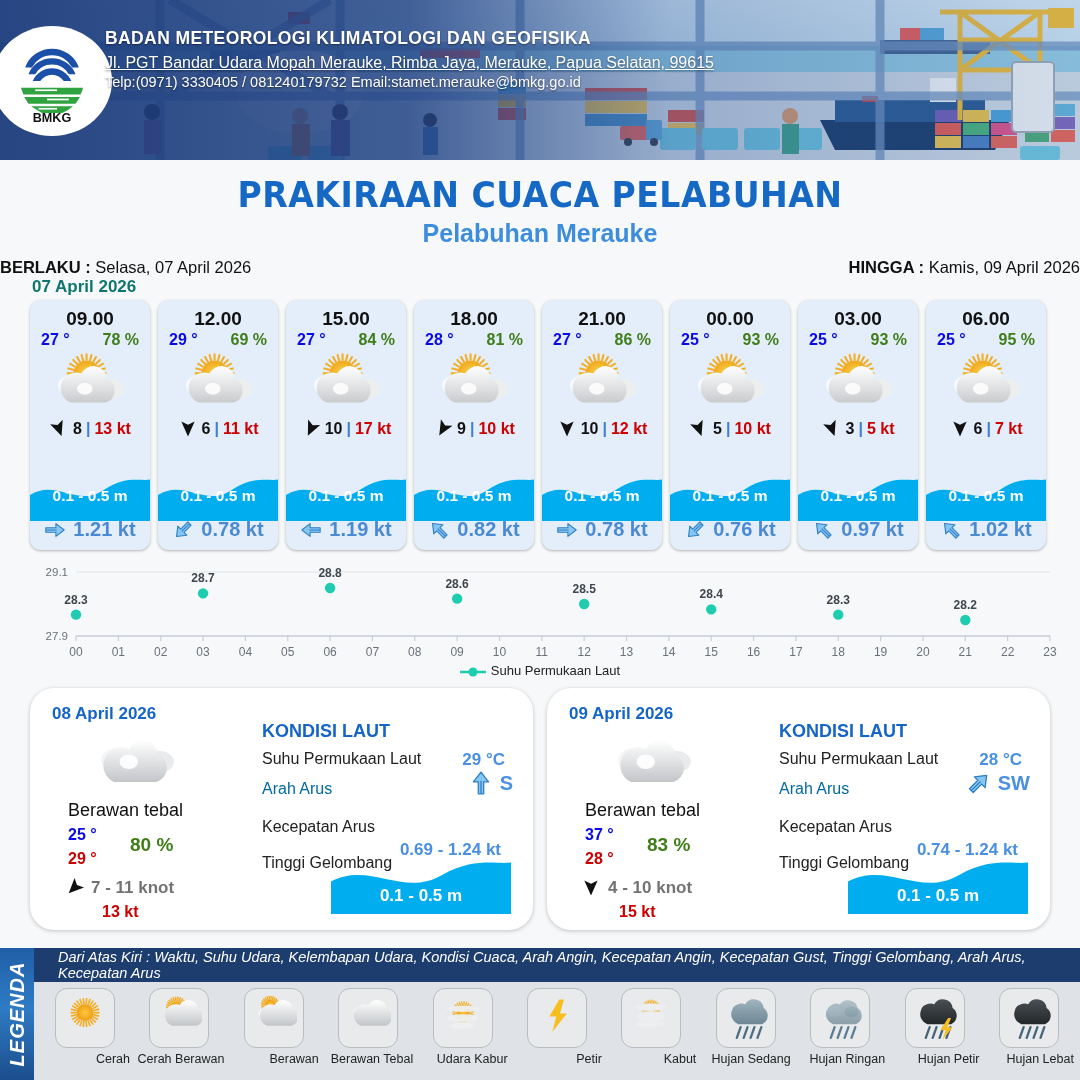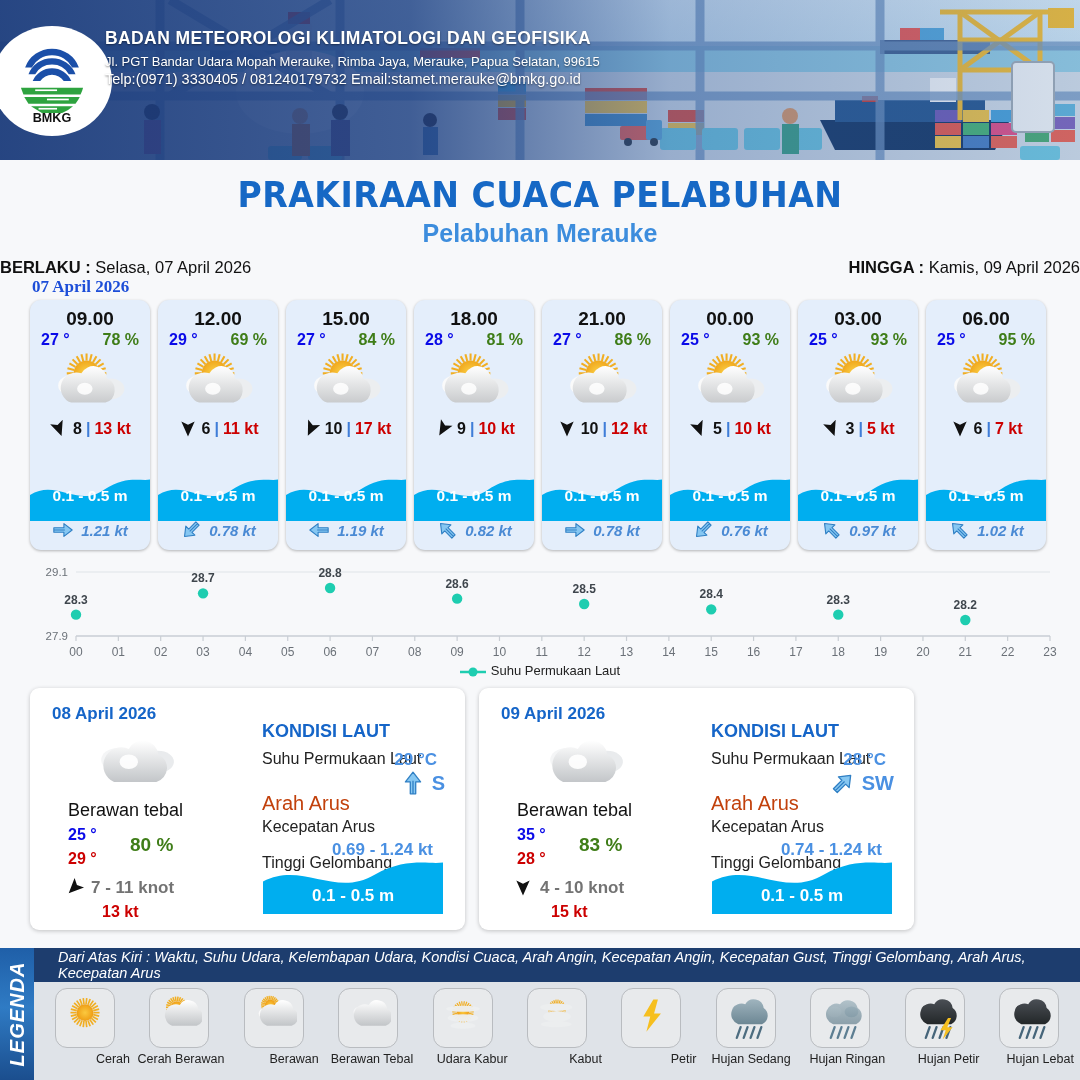--- a/index.html
+++ b/index.html
@@ -14,76 +14,76 @@
   .header { position:relative; width:1080px; height:160px; overflow:hidden; background:#7fa4c4; }
   .hdr-art { position:absolute; inset:0; }
   .hdr-overlay { position:absolute; inset:0;
     background:linear-gradient(90deg, rgba(26,58,122,.93) 0%, rgba(30,64,130,.80) 38%, rgba(40,80,150,.30) 62%, rgba(60,100,160,.10) 100%); }
   .logo-oval { position:absolute; left:-8px; top:26px; width:120px; height:110px; background:#fff;
      border-radius:60px/55px; z-index:5; display:flex; align-items:center; justify-content:center; }
   .logo-inner { width:84px; height:84px; position:relative; }
   .hdr-text { position:absolute; left:105px; top:28px; z-index:6; color:#fff; }
   .hdr-l1 { font-size:17.5px; font-weight:bold; letter-spacing:.4px; text-shadow:0 1px 2px rgba(0,0,0,.45); }
   .hdr-l2 { font-size:27px; font-weight:bold; margin-top:3px; text-shadow:0 1px 3px rgba(0,0,0,.5); }
-  .hdr-l3 { font-size:13px; margin-top:5px; text-shadow:0 1px 2px rgba(0,0,0,.5); }
+  .hdr-l3 { font-size:16px; margin-top:5px; text-shadow:0 1px 2px rgba(0,0,0,.5);text-decoration:underline; }
   .hdr-l4 { font-size:14.5px; margin-top:2px; text-shadow:0 1px 2px rgba(0,0,0,.5); }
 
   
   .title-wrap { text-align:center; padding-top:14px; }
   .title-main { font-size:36px; font-weight:bold; color:#1668c5; letter-spacing:.5px;
       font-family:"DejaVu Sans", sans-serif; transform:scaleX(.92); }
   .title-sub { font-size:25px; font-weight:bold; color:#3d8ddd; margin-top:4px; }
   .valid-row { margin-top:10px; font-size:16.5px; color:#111; display:flex; justify-content:space-between; gap:78px; }
   .valid-row b { font-weight:bold; }
 
   
-  .date-label { position:absolute; left:32px; top:277px; font-size:17px; font-weight:bold; color:#1d4ed8;font-family:Liberation Serif, serif; }
+  .date-label { position:absolute; left:32px; top:277px; font-size:17px; font-weight:bold; color:#0f766e; }
 
   
   .cards { position:absolute; left:30px; top:300px; width:1020px; display:flex; gap:8px;align-items:center; }
   .card { width:120px; height:250px; background:#e4eefb; border-radius:11px;
      box-shadow:0 1px 3px rgba(0,0,0,.28); position:relative; overflow:hidden; }
   .c-time { text-align:center; font-size:19px; font-weight:bold; color:#111; margin-top:8px; }
   .c-th { display:flex; justify-content:space-between; padding:1px 11px 0; }
   .c-temp { font-size:16px; font-weight:bold; color:#0a0ae8; }
   .c-hum { font-size:16px; font-weight:bold; color:#3f7d18; }
   .c-ico { height:62px; display:flex; align-items:center; justify-content:center; margin-top:2px; }
   .c-wind { display:flex; align-items:center; justify-content:center; gap:4px; margin-top:5px; height:22px; }
   .c-wdir { font-size:16px; font-weight:bold; color:#111; }
   .c-sep { color:#3f7dd8; font-weight:bold; font-size:16px; }
   .c-gust { font-size:16px; font-weight:bold; color:#cc0000; }
   .wave-box { position:absolute; left:0; right:0; top:176px; height:45px; }
   .wave-txt { position:absolute; left:0; right:0; top:187px; text-align:center; font-size:15.5px;
      font-weight:bold; color:#fff; }
   .c-cur { position:absolute; left:0; right:0; bottom:9px; display:flex; align-items:center;
      justify-content:center; gap:7px; }
-  .c-curtxt { font-size:15px; font-weight:bold; color:#4a8ad4;font-style:italic; }
+  .c-curtxt { font-size:20px; font-weight:bold; color:#4a8ad4; }
 
   
   .chart { position:absolute; left:20px; top:558px; width:1040px; height:120px; }
   .legend-line { position:absolute; left:0; right:0; top:663px; text-align:center; font-size:13px; color:#222; }
   .legend-line .mk { display:inline-block; vertical-align:middle; margin-right:5px; }
 
   
   .days { position:absolute; left:30px; top:688px; width:1020px; display:flex; gap:14px; }
-  .day { width:435px; height:242px; background:#fff; border-radius:9px;
+  .day { width:503px; height:242px; background:#fff; border-radius:24px;
      box-shadow:0 1px 4px rgba(0,0,0,.22); position:relative; }
   .d-date { position:absolute; left:22px; top:16px; font-size:17px; font-weight:bold; color:#1565c8; }
   .d-ico { position:absolute; left:62px; top:48px; }
   .d-cond { position:absolute; left:38px; top:112px; font-size:18px; color:#111; }
   .d-tmin { position:absolute; left:38px; top:138px; font-size:16px; font-weight:bold; color:#0a0ae8; }
   .d-tmax { position:absolute; left:38px; top:162px; font-size:16px; font-weight:bold; color:#cc0000; }
   .d-hum { position:absolute; left:100px; top:146px; font-size:19px; font-weight:bold; color:#3f7d18; }
   .d-wind { position:absolute; left:34px; top:190px; display:flex; align-items:center; gap:7px;
       font-size:17px; font-weight:bold; color:#737373; }
   .d-gust { position:absolute; left:72px; top:215px; font-size:16px; font-weight:bold; color:#cc0000; }
   .d-sea-t { position:absolute; left:232px; top:33px; font-size:18px; font-weight:bold; color:#1565c8; }
   .d-r1 { position:absolute; left:232px; top:62px; font-size:16px; color:#222; }
   .d-v1 { position:absolute; right:28px; top:62px; font-size:17px; font-weight:bold; color:#4a90e2; }
-  .d-r2 { position:absolute; left:232px; top:104px; font-size:20px; color:#c2410c; }
+  .d-r2 { position:absolute; left:232px; top:92px; font-size:16px; color:#0369a1; }
   .d-v2 { position:absolute; right:20px; top:82px; display:flex; align-items:center; gap:6px;
       font-size:20px; font-weight:bold; color:#4a90e2; }
   .d-r3 { position:absolute; left:232px; top:130px; font-size:16px; color:#222; }
   .d-v3 { position:absolute; right:32px; top:152px; font-size:17px; font-weight:bold; color:#4a90e2; }
   .d-r4 { position:absolute; left:232px; top:166px; font-size:16px; color:#222; }
   .d-wavebox { position:absolute; right:22px; bottom:16px; width:180px; height:56px; }
   .d-wavetxt { position:absolute; right:22px; bottom:24px; width:180px; text-align:center;
       font-size:17px; font-weight:bold; color:#fff; }
 
   
@@ -981,21 +981,21 @@
               <stop offset="0" stop-color="#ffffff"></stop>
               <stop offset="1" stop-color="#c3c6c9"></stop>
             </linearGradient>
           </defs>
     <ellipse cx="28" cy="26" rx="18" ry="13" fill="#f4f5f6"></ellipse>
     <ellipse cx="72" cy="28" rx="17" ry="12" fill="#e9ebed"></ellipse>
     <path d="M24 50 h46 a16 16 0 0 0 2 -30 a17 17 0 0 0 -32 -6 a15 15 0 0 0 -16 36 z" fill="url(#cg2)"></path>
     <ellipse cx="40" cy="28" rx="10" ry="8" fill="#fff" opacity=".9"></ellipse>
   </svg></div>
     <div class="d-cond">Berawan tebal</div>
-    <div class="d-tmin">35 °</div>
+    <div class="d-tmin">37 °</div>
     <div class="d-tmax">28 °</div>
     <div class="d-hum">83 %</div>
     <div class="d-wind">
       <svg width="20" height="20" viewBox="0 0 24 24" style="transform:rotate(90deg)">
     <path d="M3 4 L21 12 L3 20 L7 12 Z" fill="#111"></path>
         </svg>
         <span>4  - 10 knot</span>
     </div>
     <div class="d-gust">15 kt</div>
     <div class="d-sea-t">KONDISI LAUT</div>
@@ -1286,20 +1286,46 @@
                 </linearGradient>
     <linearGradient id="ld" x1="0" y1="0" x2="0" y2="1">
                   <stop offset="0" stop-color="#9fb4be"></stop>
                   <stop offset="1" stop-color="#6d8794"></stop>
                 </linearGradient>
     <linearGradient id="lk" x1="0" y1="0" x2="0" y2="1">
                   <stop offset="0" stop-color="#4a4f55"></stop>
                   <stop offset="1" stop-color="#232729"></stop>
                 </linearGradient>
   </defs>
+              <path d="M26 6 L13 28 h9 l-5 20 L36 24 h-9 l5 -18 z" fill="#f6bf1f"></path>
+            </svg>
+          </div>
+    <div class="leg-lab">Petir</div>
+        </div>
+        <div class="leg-it">
+          <div class="leg-box">
+            <svg width="46" height="46" viewBox="0 0 46 60">
+              <defs>
+    <radialGradient id="ls">
+                  <stop offset="0" stop-color="#fbc93f"></stop>
+                  <stop offset="1" stop-color="#ef9e15"></stop>
+                </radialGradient>
+    <linearGradient id="lc" x1="0" y1="0" x2="0" y2="1">
+                  <stop offset="0" stop-color="#ffffff"></stop>
+                  <stop offset="1" stop-color="#c2c5c8"></stop>
+                </linearGradient>
+    <linearGradient id="ld" x1="0" y1="0" x2="0" y2="1">
+                  <stop offset="0" stop-color="#9fb4be"></stop>
+                  <stop offset="1" stop-color="#6d8794"></stop>
+                </linearGradient>
+    <linearGradient id="lk" x1="0" y1="0" x2="0" y2="1">
+                  <stop offset="0" stop-color="#4a4f55"></stop>
+                  <stop offset="1" stop-color="#232729"></stop>
+                </linearGradient>
+  </defs>
               <line x1="30" y1="18" x2="35" y2="18" stroke="#f1ae22" stroke-width="1.5"></line>
               <line x1="29.796592721982364" y1="19.675209650012903" x2="34.651301809112624" y2="20.871787971450694" stroke="#f1ae22" stroke-width="1.5"></line>
               <line x1="29.19819217957247" y1="21.25306220430638" x2="33.62547230783852" y2="23.576678064525222" stroke="#f1ae22" stroke-width="1.5"></line>
               <line x1="28.23957523719771" y1="22.641858607685567" x2="31.982128978053215" y2="25.95747189888954" stroke="#f1ae22" stroke-width="1.5"></line>
               <line x1="26.976453227118093" y1="23.760887061255595" x2="29.816776960773872" y2="27.875806390723877" stroke="#f1ae22" stroke-width="1.5"></line>
               <line x1="25.48223420929775" y1="24.545113698797905" x2="27.255258644510427" y2="29.220194912224976" stroke="#f1ae22" stroke-width="1.5"></line>
               <line x1="23.84375676178726" y1="24.948962118686378" x2="24.44644016306388" y2="29.91250648917665" stroke="#f1ae22" stroke-width="1.5"></line>
               <line x1="22.15624323821274" y1="24.948962118686378" x2="21.553559836936124" y2="29.91250648917665" stroke="#f1ae22" stroke-width="1.5"></line>
               <line x1="20.51776579070225" y1="24.545113698797905" x2="18.744741355489573" y2="29.220194912224976" stroke="#f1ae22" stroke-width="1.5"></line>
               <line x1="19.02354677288191" y1="23.760887061255595" x2="16.18322303922613" y2="27.875806390723877" stroke="#f1ae22" stroke-width="1.5"></line>
@@ -1343,46 +1369,20 @@
                 </linearGradient>
     <linearGradient id="ld" x1="0" y1="0" x2="0" y2="1">
                   <stop offset="0" stop-color="#9fb4be"></stop>
                   <stop offset="1" stop-color="#6d8794"></stop>
                 </linearGradient>
     <linearGradient id="lk" x1="0" y1="0" x2="0" y2="1">
                   <stop offset="0" stop-color="#4a4f55"></stop>
                   <stop offset="1" stop-color="#232729"></stop>
                 </linearGradient>
   </defs>
-              <path d="M26 6 L13 28 h9 l-5 20 L36 24 h-9 l5 -18 z" fill="#f6bf1f"></path>
-            </svg>
-          </div>
-    <div class="leg-lab">Petir</div>
-        </div>
-        <div class="leg-it">
-          <div class="leg-box">
-            <svg width="46" height="46" viewBox="0 0 46 60">
-              <defs>
-    <radialGradient id="ls">
-                  <stop offset="0" stop-color="#fbc93f"></stop>
-                  <stop offset="1" stop-color="#ef9e15"></stop>
-                </radialGradient>
-    <linearGradient id="lc" x1="0" y1="0" x2="0" y2="1">
-                  <stop offset="0" stop-color="#ffffff"></stop>
-                  <stop offset="1" stop-color="#c2c5c8"></stop>
-                </linearGradient>
-    <linearGradient id="ld" x1="0" y1="0" x2="0" y2="1">
-                  <stop offset="0" stop-color="#9fb4be"></stop>
-                  <stop offset="1" stop-color="#6d8794"></stop>
-                </linearGradient>
-    <linearGradient id="lk" x1="0" y1="0" x2="0" y2="1">
-                  <stop offset="0" stop-color="#4a4f55"></stop>
-                  <stop offset="1" stop-color="#232729"></stop>
-                </linearGradient>
-  </defs>
               <ellipse cx="15" cy="20" rx="10" ry="8" fill="#9db2bd"></ellipse>
               <ellipse cx="37" cy="21" rx="10" ry="8" fill="#8fa7b3"></ellipse>
         <path d="M13 38 h31 a12 12 0 0 0 2 -21 a13 13 0 0 0 -24 -5 a11 11 0 0 0 -9 26 z" fill="url(#ld)"></path>
               <g stroke="#4d6d80" stroke-width="3" stroke-linecap="round">
       <line x1="16" y1="42" x2="11" y2="56"></line>
                 <line x1="25" y1="42" x2="20" y2="56"></line>
       <line x1="34" y1="42" x2="29" y2="56"></line>
                 <line x1="43" y1="42" x2="38" y2="56"></line>
               </g>
             </svg>

